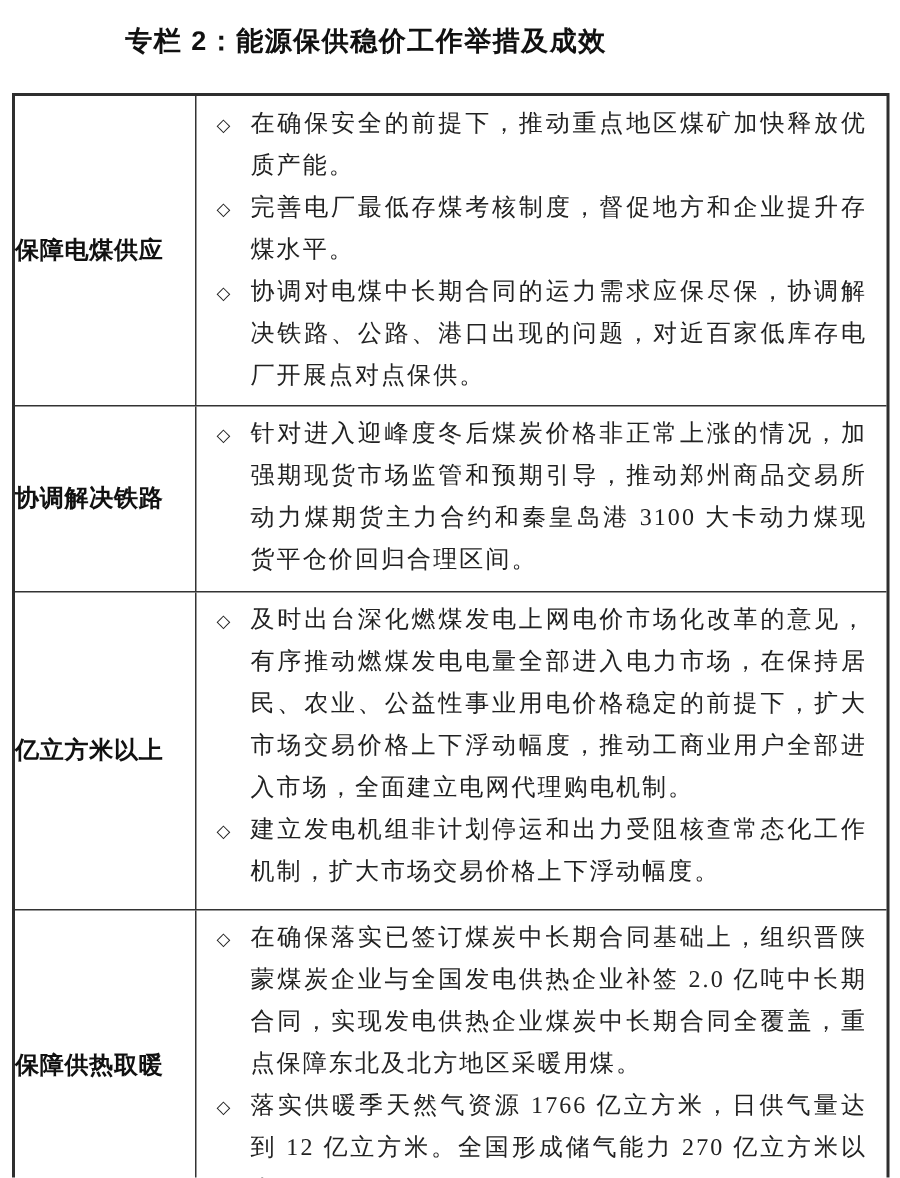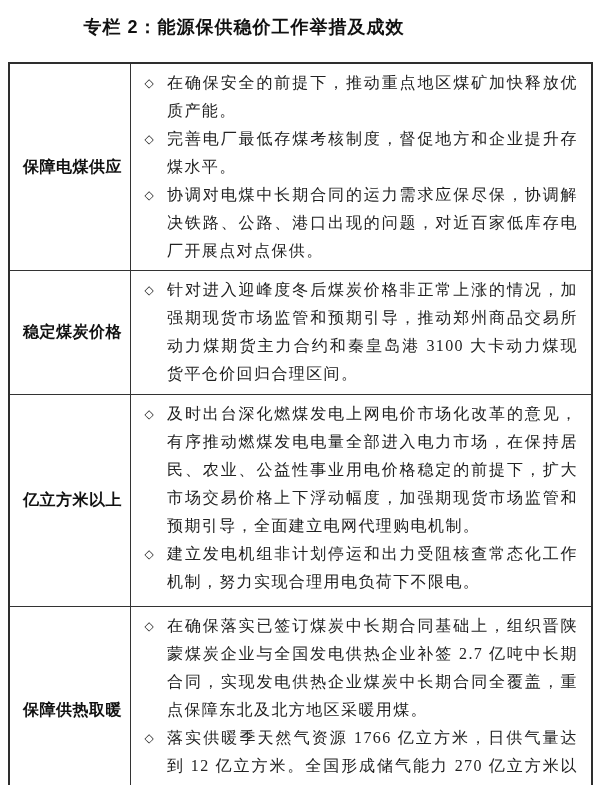--- a/index.html
+++ b/index.html
@@ -37,21 +37,20 @@
   .row-r1 { min-height: 194px; }
   .row-r2 { min-height: 124px; }
   .row-r3 { min-height: 212px; }
   .row-r4 { min-height: 173px; }
   .label-cell {
     width: 121px;
     flex: 0 0 121px;
     border-right: 1.5px solid #333333;
     display: flex;
     align-items: center;
-    padding-left: 13px;
     font-family: "Liberation Sans", "DejaVu Sans", sans-serif;
     font-weight: bold;
     font-size: 16px;
     letter-spacing: 0.5px;
     color: #111111;
   }
   .content-cell {
     flex: 1 1 auto;
     padding: 5px 13px 5px 0;
   }
@@ -97,49 +96,49 @@
           <span class="item-text">完善电厂最低存煤考核制度，督促地方和企业提升存煤水平。</span>
         </div>
         <div class="item">
           <span class="bullet">◇</span>
           <span class="item-text">协调对电煤中长期合同的运力需求应保尽保，协调解决铁路、公路、港口出现的问题，对近百家低库存电厂开展点对点保供。</span>
         </div>
       </div>
     </div>
 
     <div class="row row-r2">
-      <div class="label-cell">稳定煤炭价格</div>
+      <div class="label-cell">协调解决铁路</div>
       <div class="content-cell">
         <div class="item">
           <span class="bullet">◇</span>
           <span class="item-text">针对进入迎峰度冬后煤炭价格非正常上涨的情况，加强期现货市场监管和预期引导，推动郑州商品交易所动力煤期货主力合约和秦皇岛港 3100 大卡动力煤现货平仓价回归合理区间。</span>
         </div>
       </div>
     </div>
 
     <div class="row row-r3">
       <div class="label-cell">亿立方米以上</div>
       <div class="content-cell">
         <div class="item">
           <span class="bullet">◇</span>
-          <span class="item-text">及时出台深化燃煤发电上网电价市场化改革的意见，有序推动燃煤发电电量全部进入电力市场，在保持居民、农业、公益性事业用电价格稳定的前提下，扩大市场交易价格上下浮动幅度，加强期现货市场监管和预期引导，全面建立电网代理购电机制。</span>
+          <span class="item-text">及时出台深化燃煤发电上网电价市场化改革的意见，有序推动燃煤发电电量全部进入电力市场，在保持居民、农业、公益性事业用电价格稳定的前提下，扩大市场交易价格上下浮动幅度，推动工商业用户全部进入市场，全面建立电网代理购电机制。</span>
         </div>
         <div class="item">
           <span class="bullet">◇</span>
-          <span class="item-text">建立发电机组非计划停运和出力受阻核查常态化工作机制，努力实现合理用电负荷下不限电。</span>
+          <span class="item-text">建立发电机组非计划停运和出力受阻核查常态化工作机制，扩大市场交易价格上下浮动幅度。</span>
         </div>
       </div>
     </div>
 
     <div class="row row-r4">
       <div class="label-cell">保障供热取暖</div>
       <div class="content-cell">
         <div class="item">
           <span class="bullet">◇</span>
-          <span class="item-text">在确保落实已签订煤炭中长期合同基础上，组织晋陕蒙煤炭企业与全国发电供热企业补签 2.7 亿吨中长期合同，实现发电供热企业煤炭中长期合同全覆盖，重点保障东北及北方地区采暖用煤。</span>
+          <span class="item-text">在确保落实已签订煤炭中长期合同基础上，组织晋陕蒙煤炭企业与全国发电供热企业补签 2.0 亿吨中长期合同，实现发电供热企业煤炭中长期合同全覆盖，重点保障东北及北方地区采暖用煤。</span>
         </div>
         <div class="item">
           <span class="bullet">◇</span>
           <span class="item-text">落实供暖季天然气资源 1766 亿立方米，日供气量达到 12 亿立方米。全国形成储气能力 270 亿立方米以上。</span>
         </div>
       </div>
     </div>
 
   </div>
 </div>

